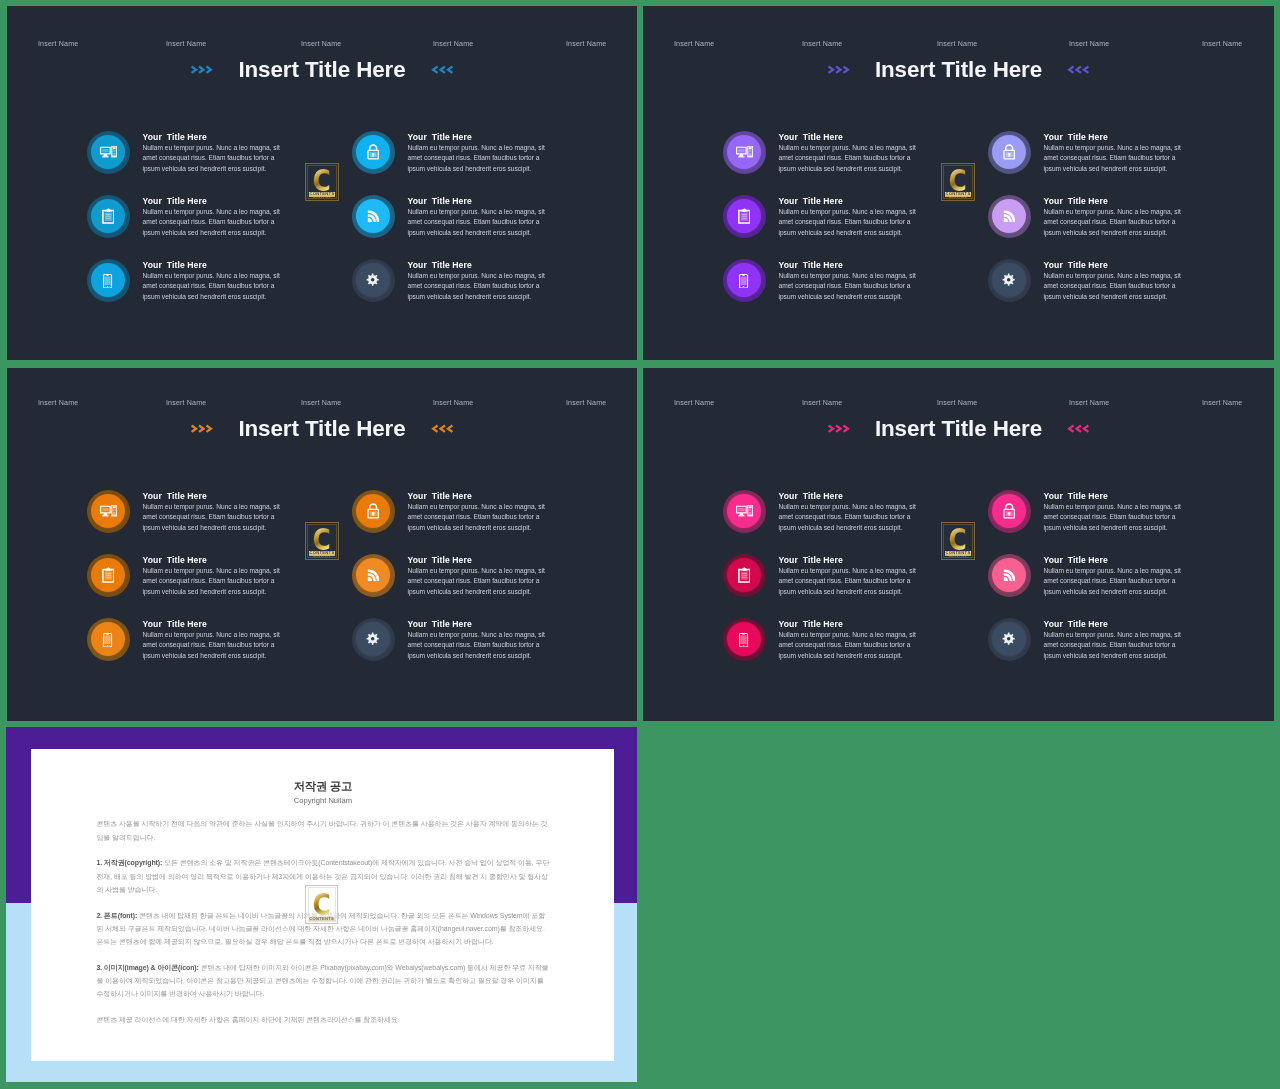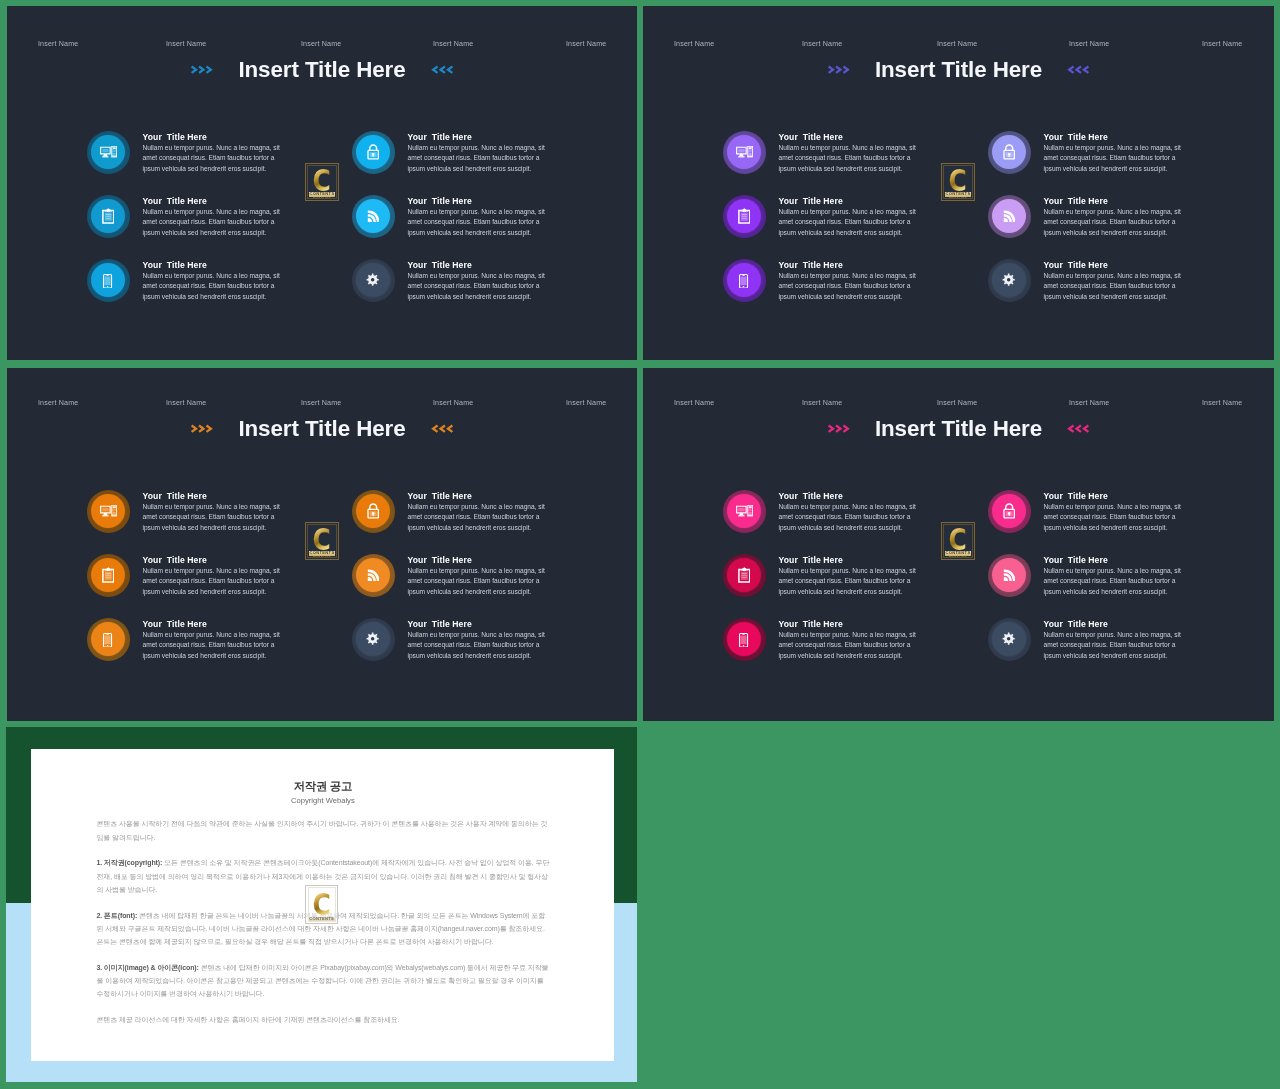--- a/index.html
+++ b/index.html
@@ -675,26 +675,26 @@
         </div>
       </div>
       <div class="logobox">
         <div class="inner">
           <div class="logoC">C</div>
           <div class="logoT1">CONTENTS</div>
           <div class="logoT2">PRODUCT</div>
         </div>
       </div>
     </div>
-<div class="slide" id="s5" style="background: #14532d;">
+<div class="slide" id="s5" style="background: #4c1d95;">
       <div class="lowerblue" style="background: rgb(181, 224, 248);"></div>
       <div class="card" style="background: rgb(255, 255, 255);">
         <div class="cw">
           <div class="ckh">저작권 공고</div>
-          <div class="cen">Copyright Webalys</div>
+          <div class="cen">Copyright Nullam</div>
           <div class="cp">콘텐츠 사용을 시작하기 전에 다음의 약관에 준하는 사실을 인지하여 주시기 바랍니다. 귀하가 이 콘텐츠를 사용하는 것은 사용자 계약에 동의하는 것임을 알려드립니다.</div>
           <div class="cp"><b>1. 저작권(copyright):</b><span> 모든 콘텐츠의 소유 및 저작권은 콘텐츠테이크아웃(Contentstakeout)에 제작자에게 있습니다. 사전 승낙 없이 상업적 이용, 무단전재, 배포 등의 방법에 의하여 영리 목적으로 이용하거나 제3자에게 이용하는 것은 금지되어 있습니다. 이러한 권리 침해 발견 시 종합민사 및 형사상의 사법을 받습니다.</span></div>
           <div class="cp"><b>2. 폰트(font):</b><span> 콘텐츠 내에 탑재된 한글 폰트는 네이버 나눔글꼴의 서체를 적용하여 제작되었습니다. 한글 외의 모든 폰트는 Windows System에 포함된 서체와 구글폰트 제작되었습니다. 네이버 나눔글꼴 라이선스에 대한 자세한 사항은 네이버 나눔글꼴 홈페이지(hangeul.naver.com)를 참조하세요. 폰트는 콘텐츠에 함께 제공되지 않으므로, 필요하실 경우 해당 폰트를 직접 받으시거나 다른 폰트로 변경하여 사용하시기 바랍니다.</span></div>
           <div class="cp"><b>3. 이미지(image) &amp; 아이콘(icon):</b><span> 콘텐츠 내에 탑재한 이미지와 아이콘은 Pixabay(pixabay.com)와 Webalys(webalys.com) 등에서 제공한 무료 저작물을 이용하여 제작되었습니다. 아이콘은 참고용만 제공되고 콘텐츠에는 수정합니다. 이에 관한 권리는 귀하가 별도로 확인하고 필요할 경우 이미지를 수정하시거나 이미지를 변경하여 사용하시기 바랍니다.</span></div>
           <div class="cp">콘텐츠 제공 라이선스에 대한 자세한 사항은 홈페이지 하단에 기재된 콘텐츠라이선스를 참조하세요.</div>
         </div>
       </div>
       <div class="logobox s5logo">
         <div class="inner">
           <div class="logoC">C</div>

